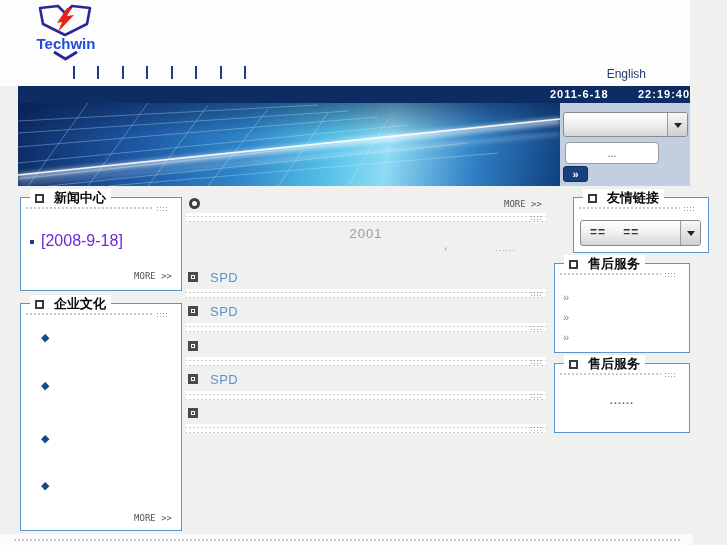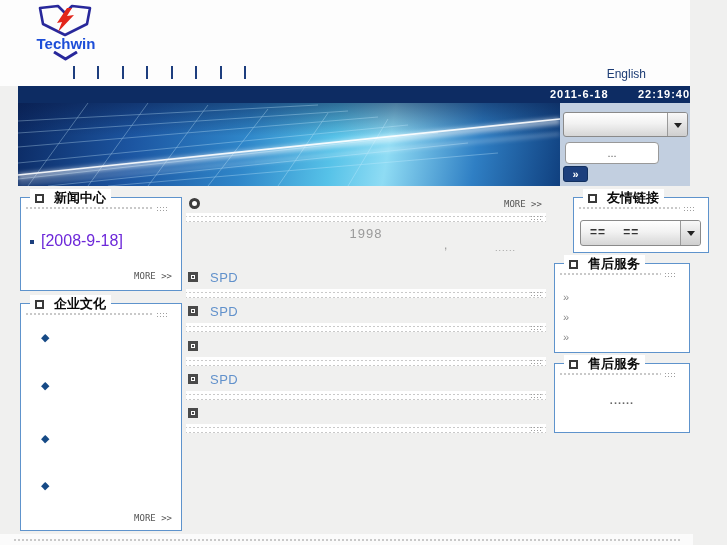--- a/index.html
+++ b/index.html
@@ -208,21 +208,21 @@
     <span class="diamond d4">◆</span>
     <div class="more">MORE &gt;&gt;</div>
   </div>
 
   <span class="donut"></span>
   <div class="more mid-more">MORE &gt;&gt;</div>
   <div class="sep s0">
       <i class="dotend"></i>
     </div>
 
-  <div class="year">1998</div>
+  <div class="year">2001</div>
   <div class="comma">,</div>
   <div class="dots6">......</div>
 
   <div class="mrow r1">
     <span class="rb"></span>
     <a class="rlabel">SPD</a>
   </div>
   <div class="sep s1">
       <i class="dotend"></i>
     </div>

